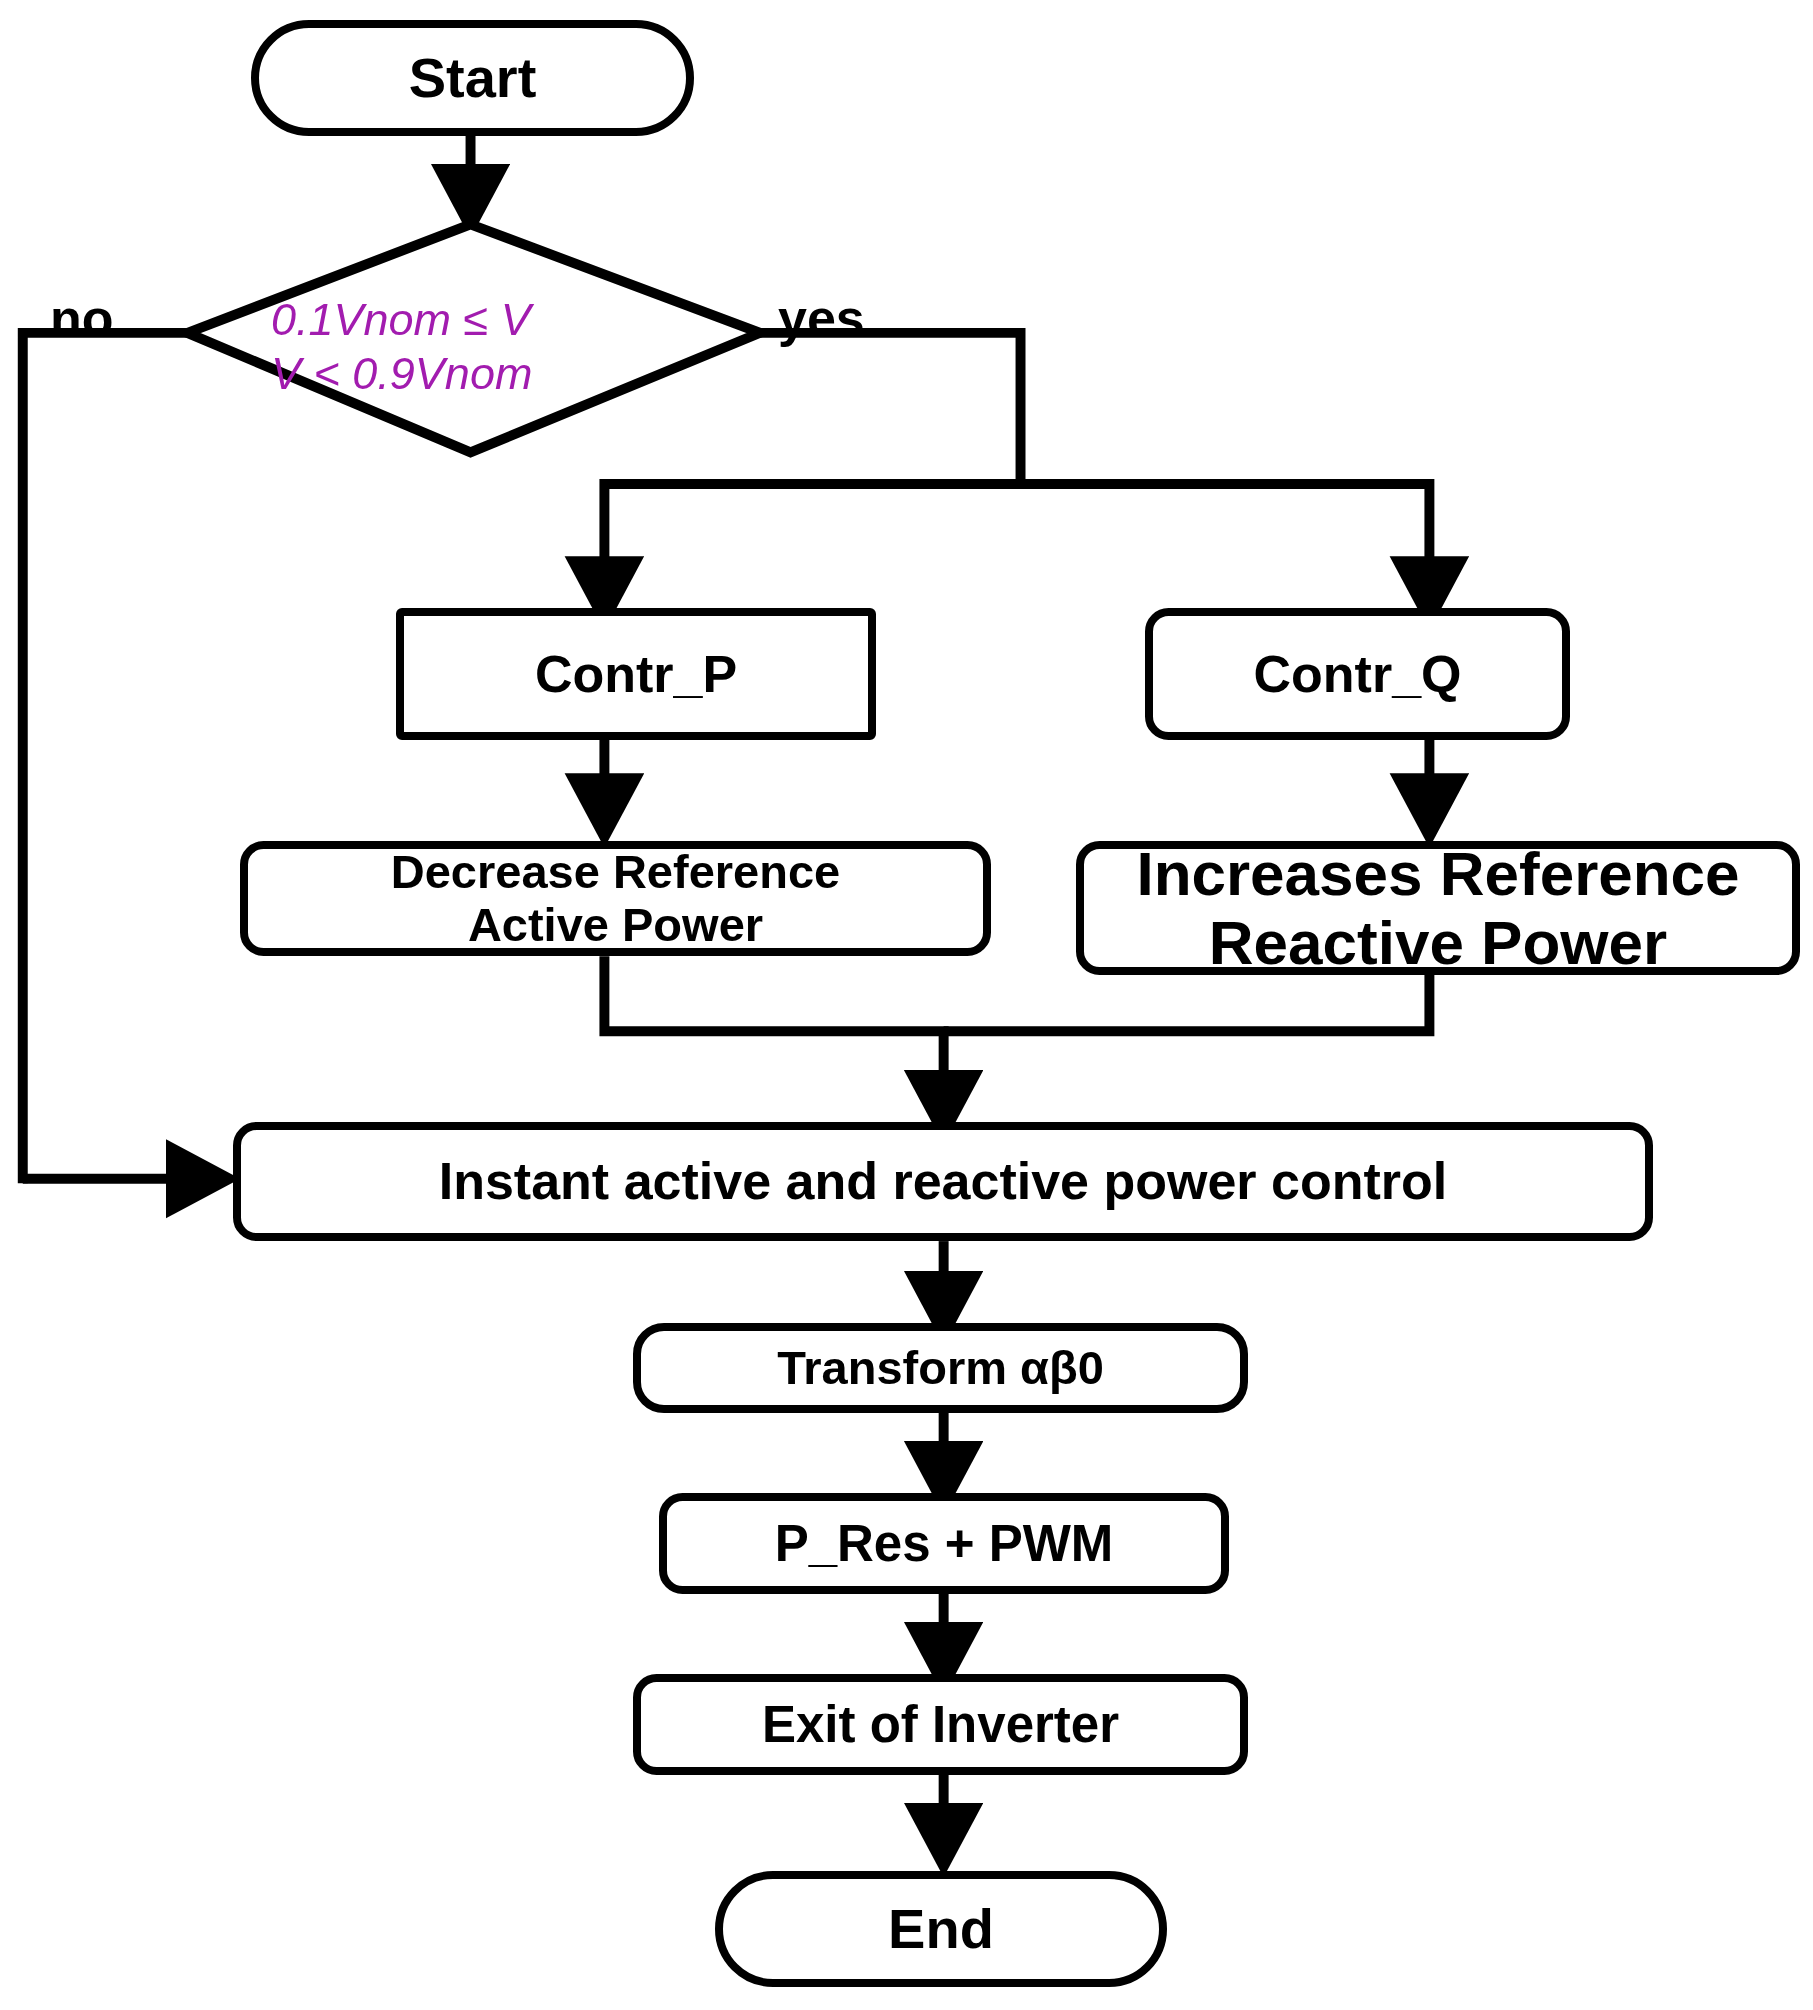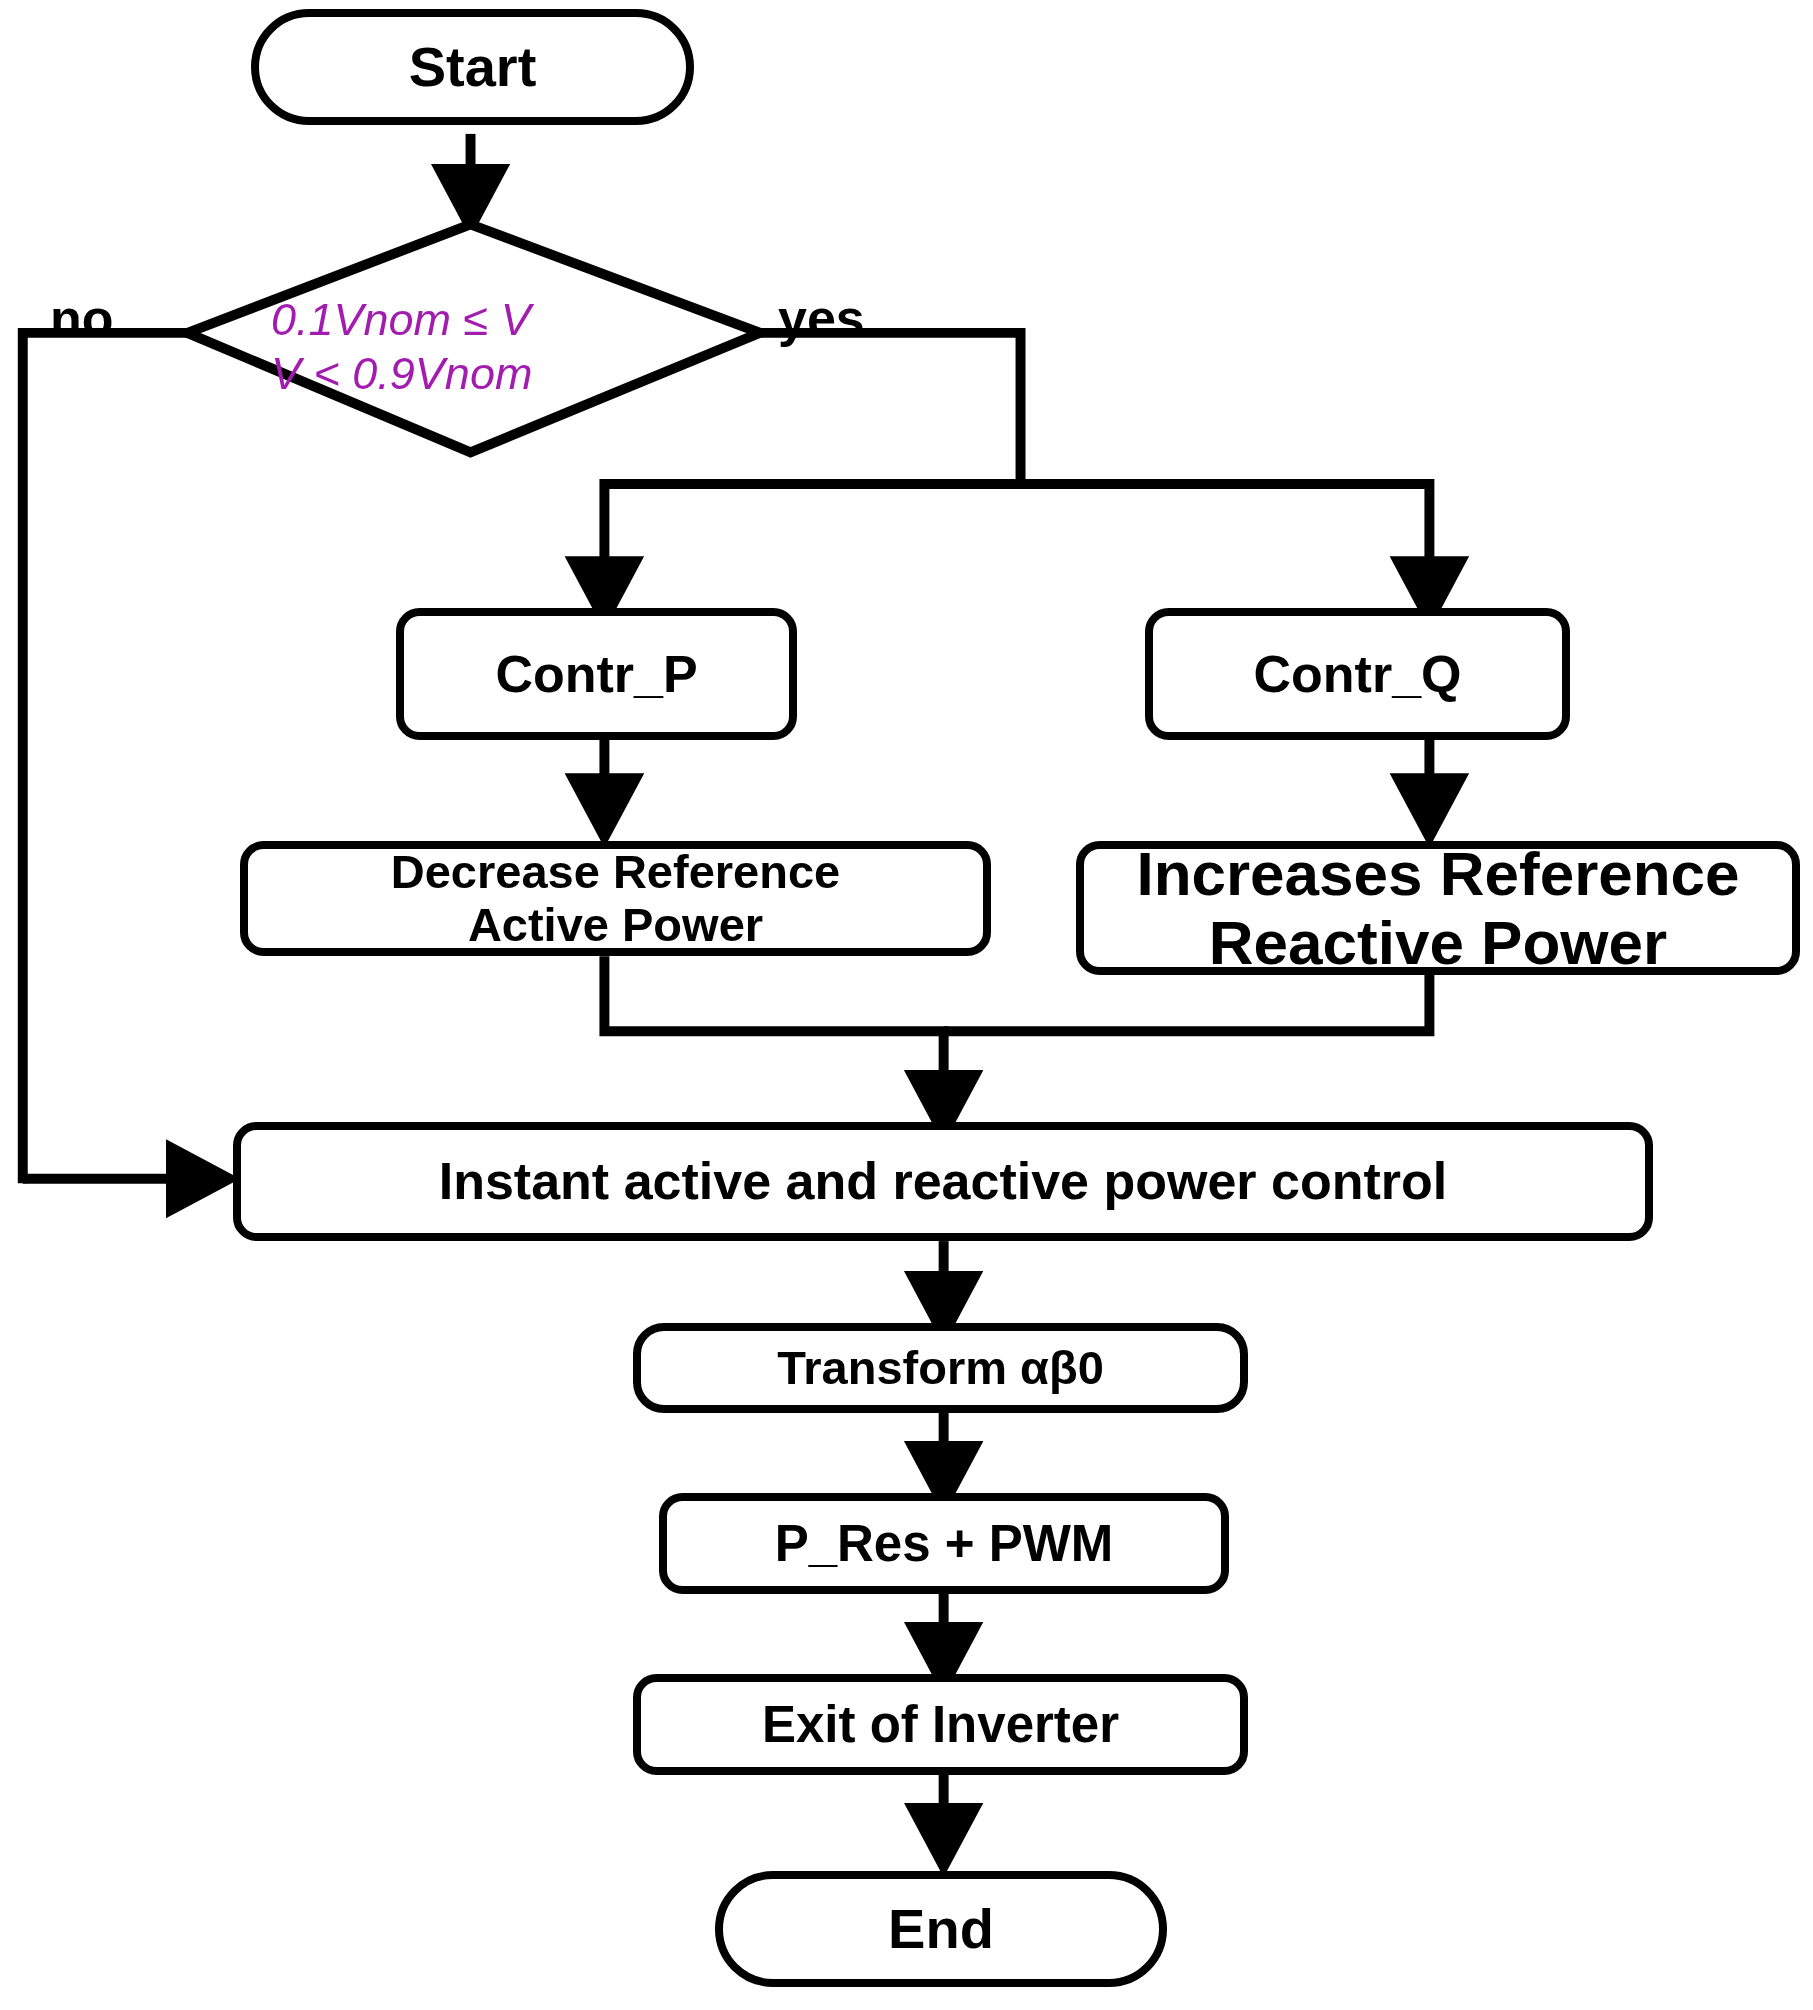--- a/index.html
+++ b/index.html
@@ -96,31 +96,31 @@
       <line x1="1043" y1="1562" x2="1043" y2="1650" marker-end="url(#arrow)"></line>
 
       <line x1="1043" y1="1762" x2="1043" y2="1850" marker-end="url(#arrow)"></line>
 
       <line x1="1043" y1="1962" x2="1043" y2="2050" marker-end="url(#arrow)"></line>
     </g>
 
     <polygon points="520,248 840,368 520,500 207,368" fill="#ffffff" stroke="#000000" stroke-width="11"></polygon>
   </svg>
 
-  <div class="node terminator" style="left:251px; top:9px; width:443px; height:116px; font-size:56px;">
+  <div class="node terminator" style="left:251px; top:20px; width:443px; height:116px; font-size:56px;">
     <span>Start</span>
   </div>
 
   <div class="diamond-text" style="left:271px; top:294px; width:398px; font-size:45px;">0.1Vnom ≤ V</div>
   <div class="diamond-text" style="left:271px; top:348px; width:398px; font-size:45px;">V &lt; 0.9Vnom</div>
 
   <div class="label" style="left:50px; top:288px; font-size:52px;">no</div>
   <div class="label" style="left:778px; top:288px; font-size:52px;">yes</div>
 
-  <div class="node process" style="left:396px; top:608px; width:401px; height:132px; font-size:52px;">
+  <div class="node process" style="left:396px; top:608px; width:480px; height:132px; font-size:52px;border-radius:6px;">
     <span>Contr_P</span>
   </div>
 
   <div class="node process" style="left:1145px; top:608px; width:425px; height:132px; font-size:52px;">
     <span>Contr_Q</span>
   </div>
 
   <div class="node process" style="left:240px; top:841px; width:751px; height:115px; font-size:47px; white-space:pre-line;">
     <span>Decrease Reference
 Active Power</span>

